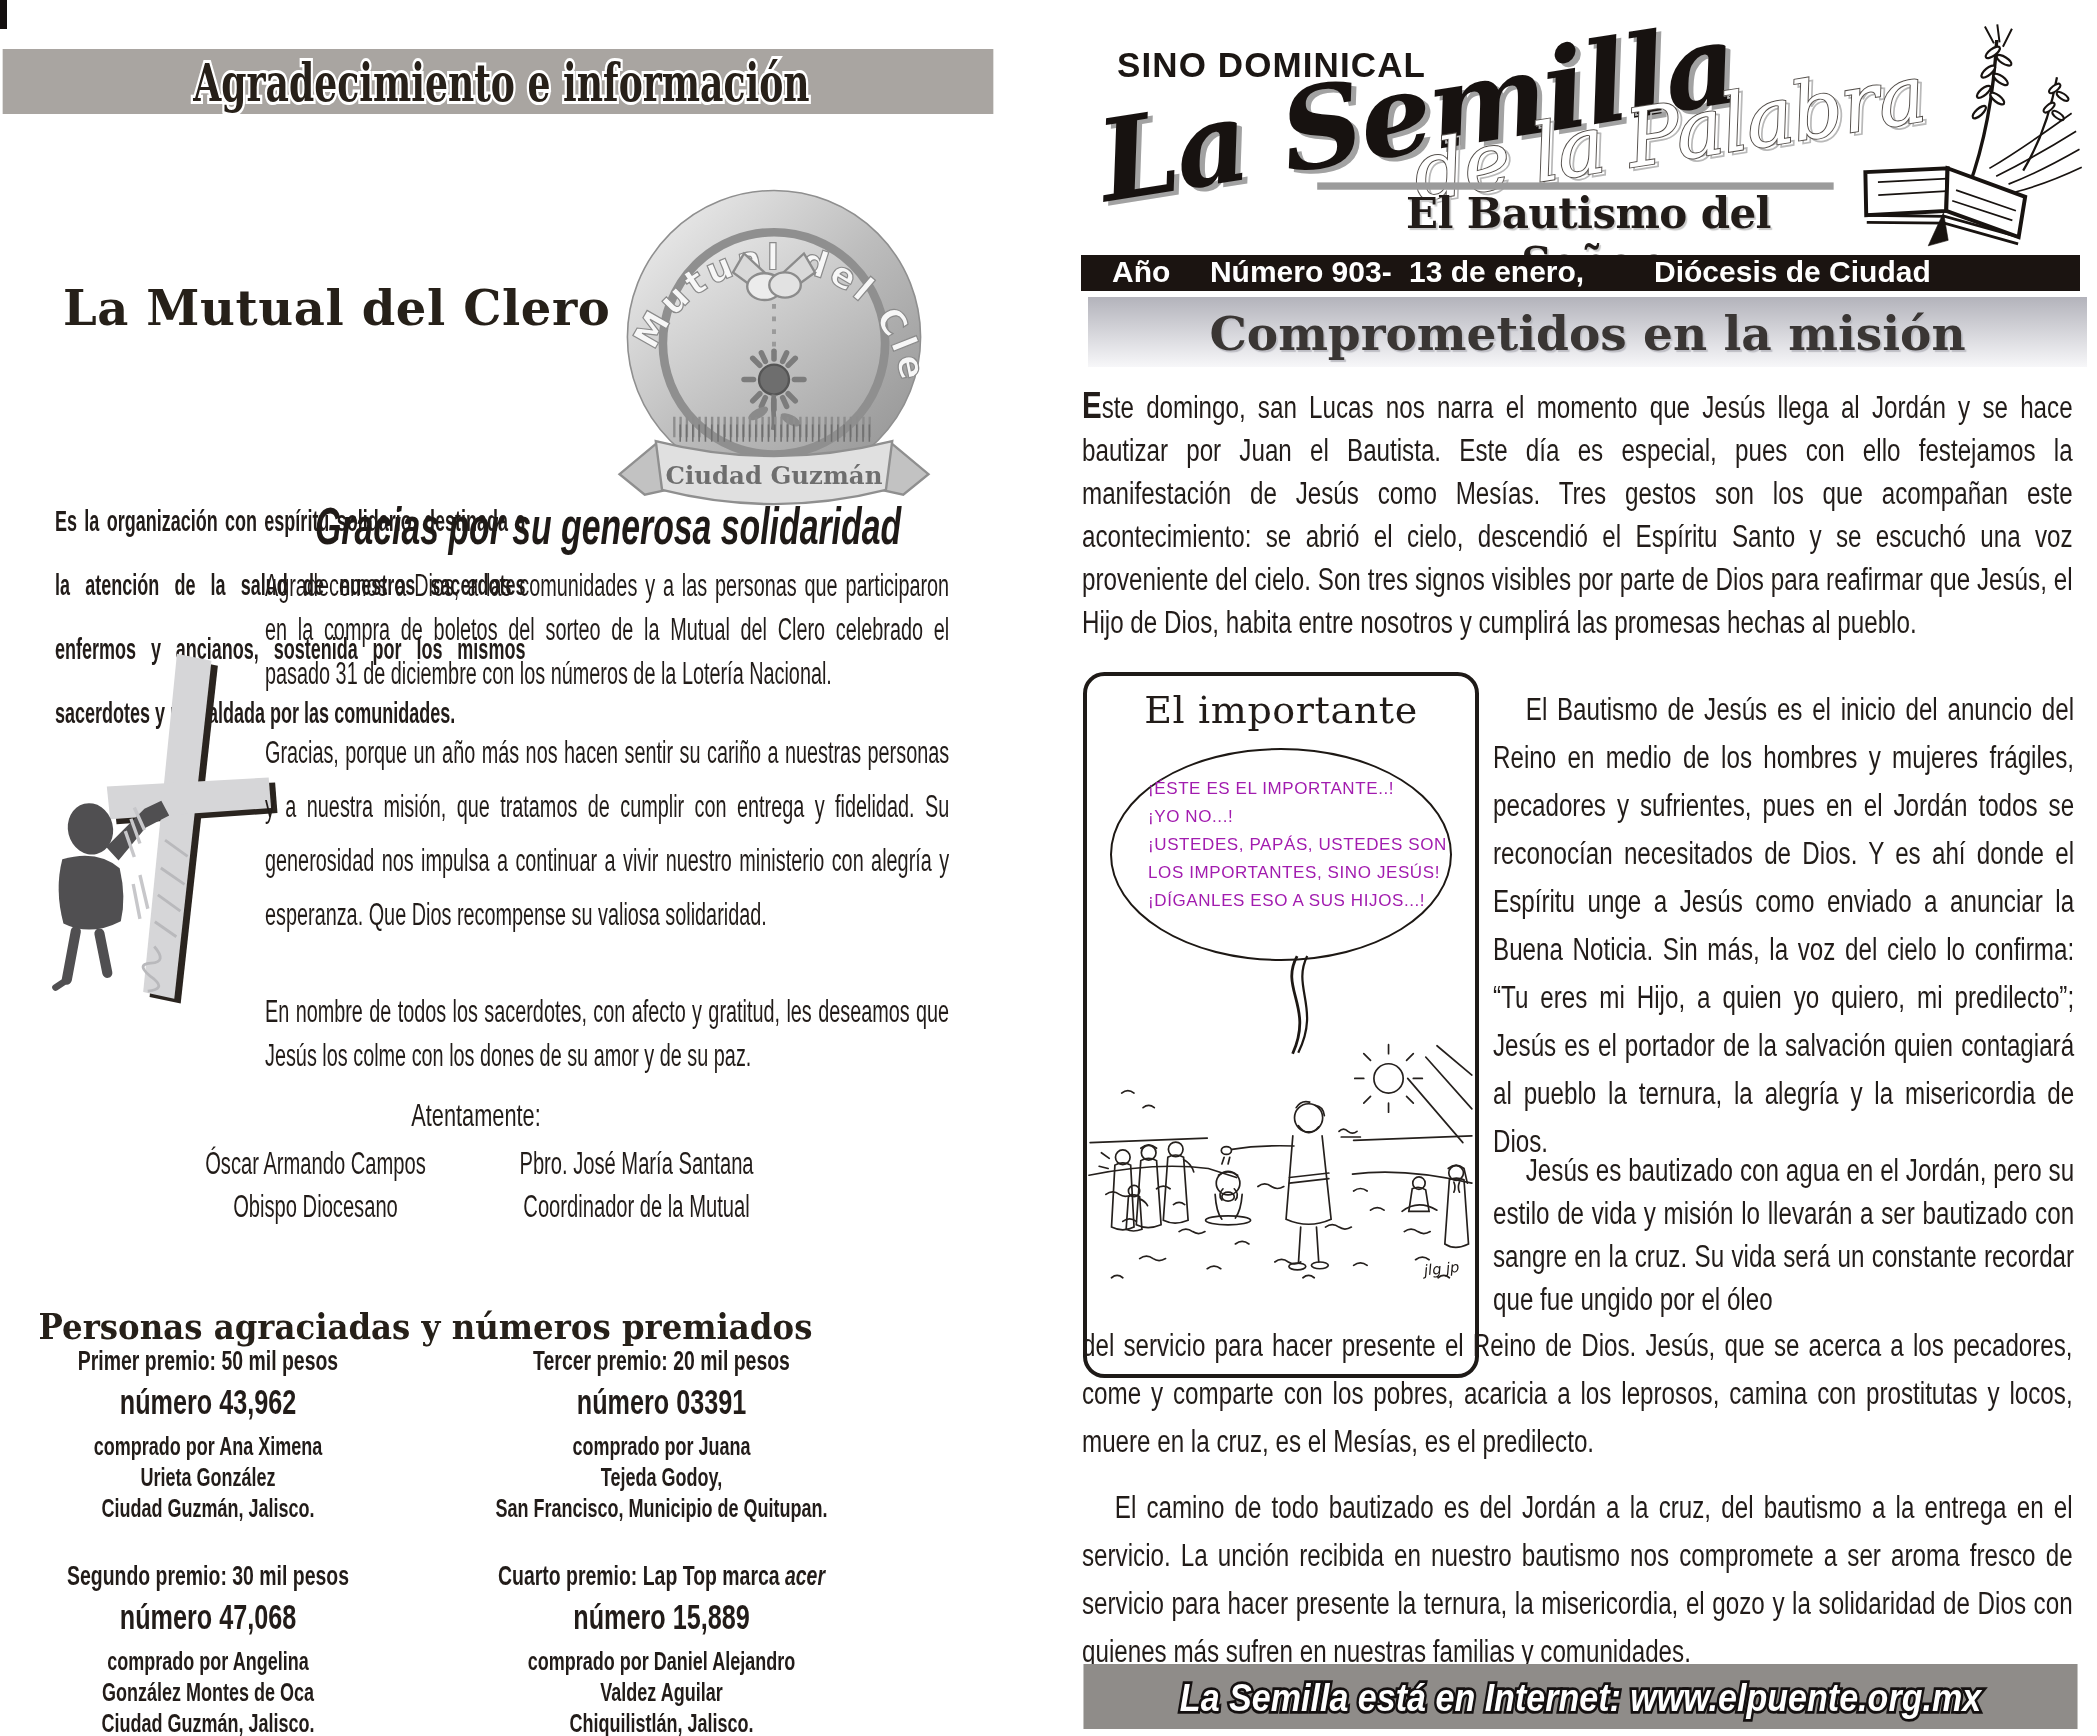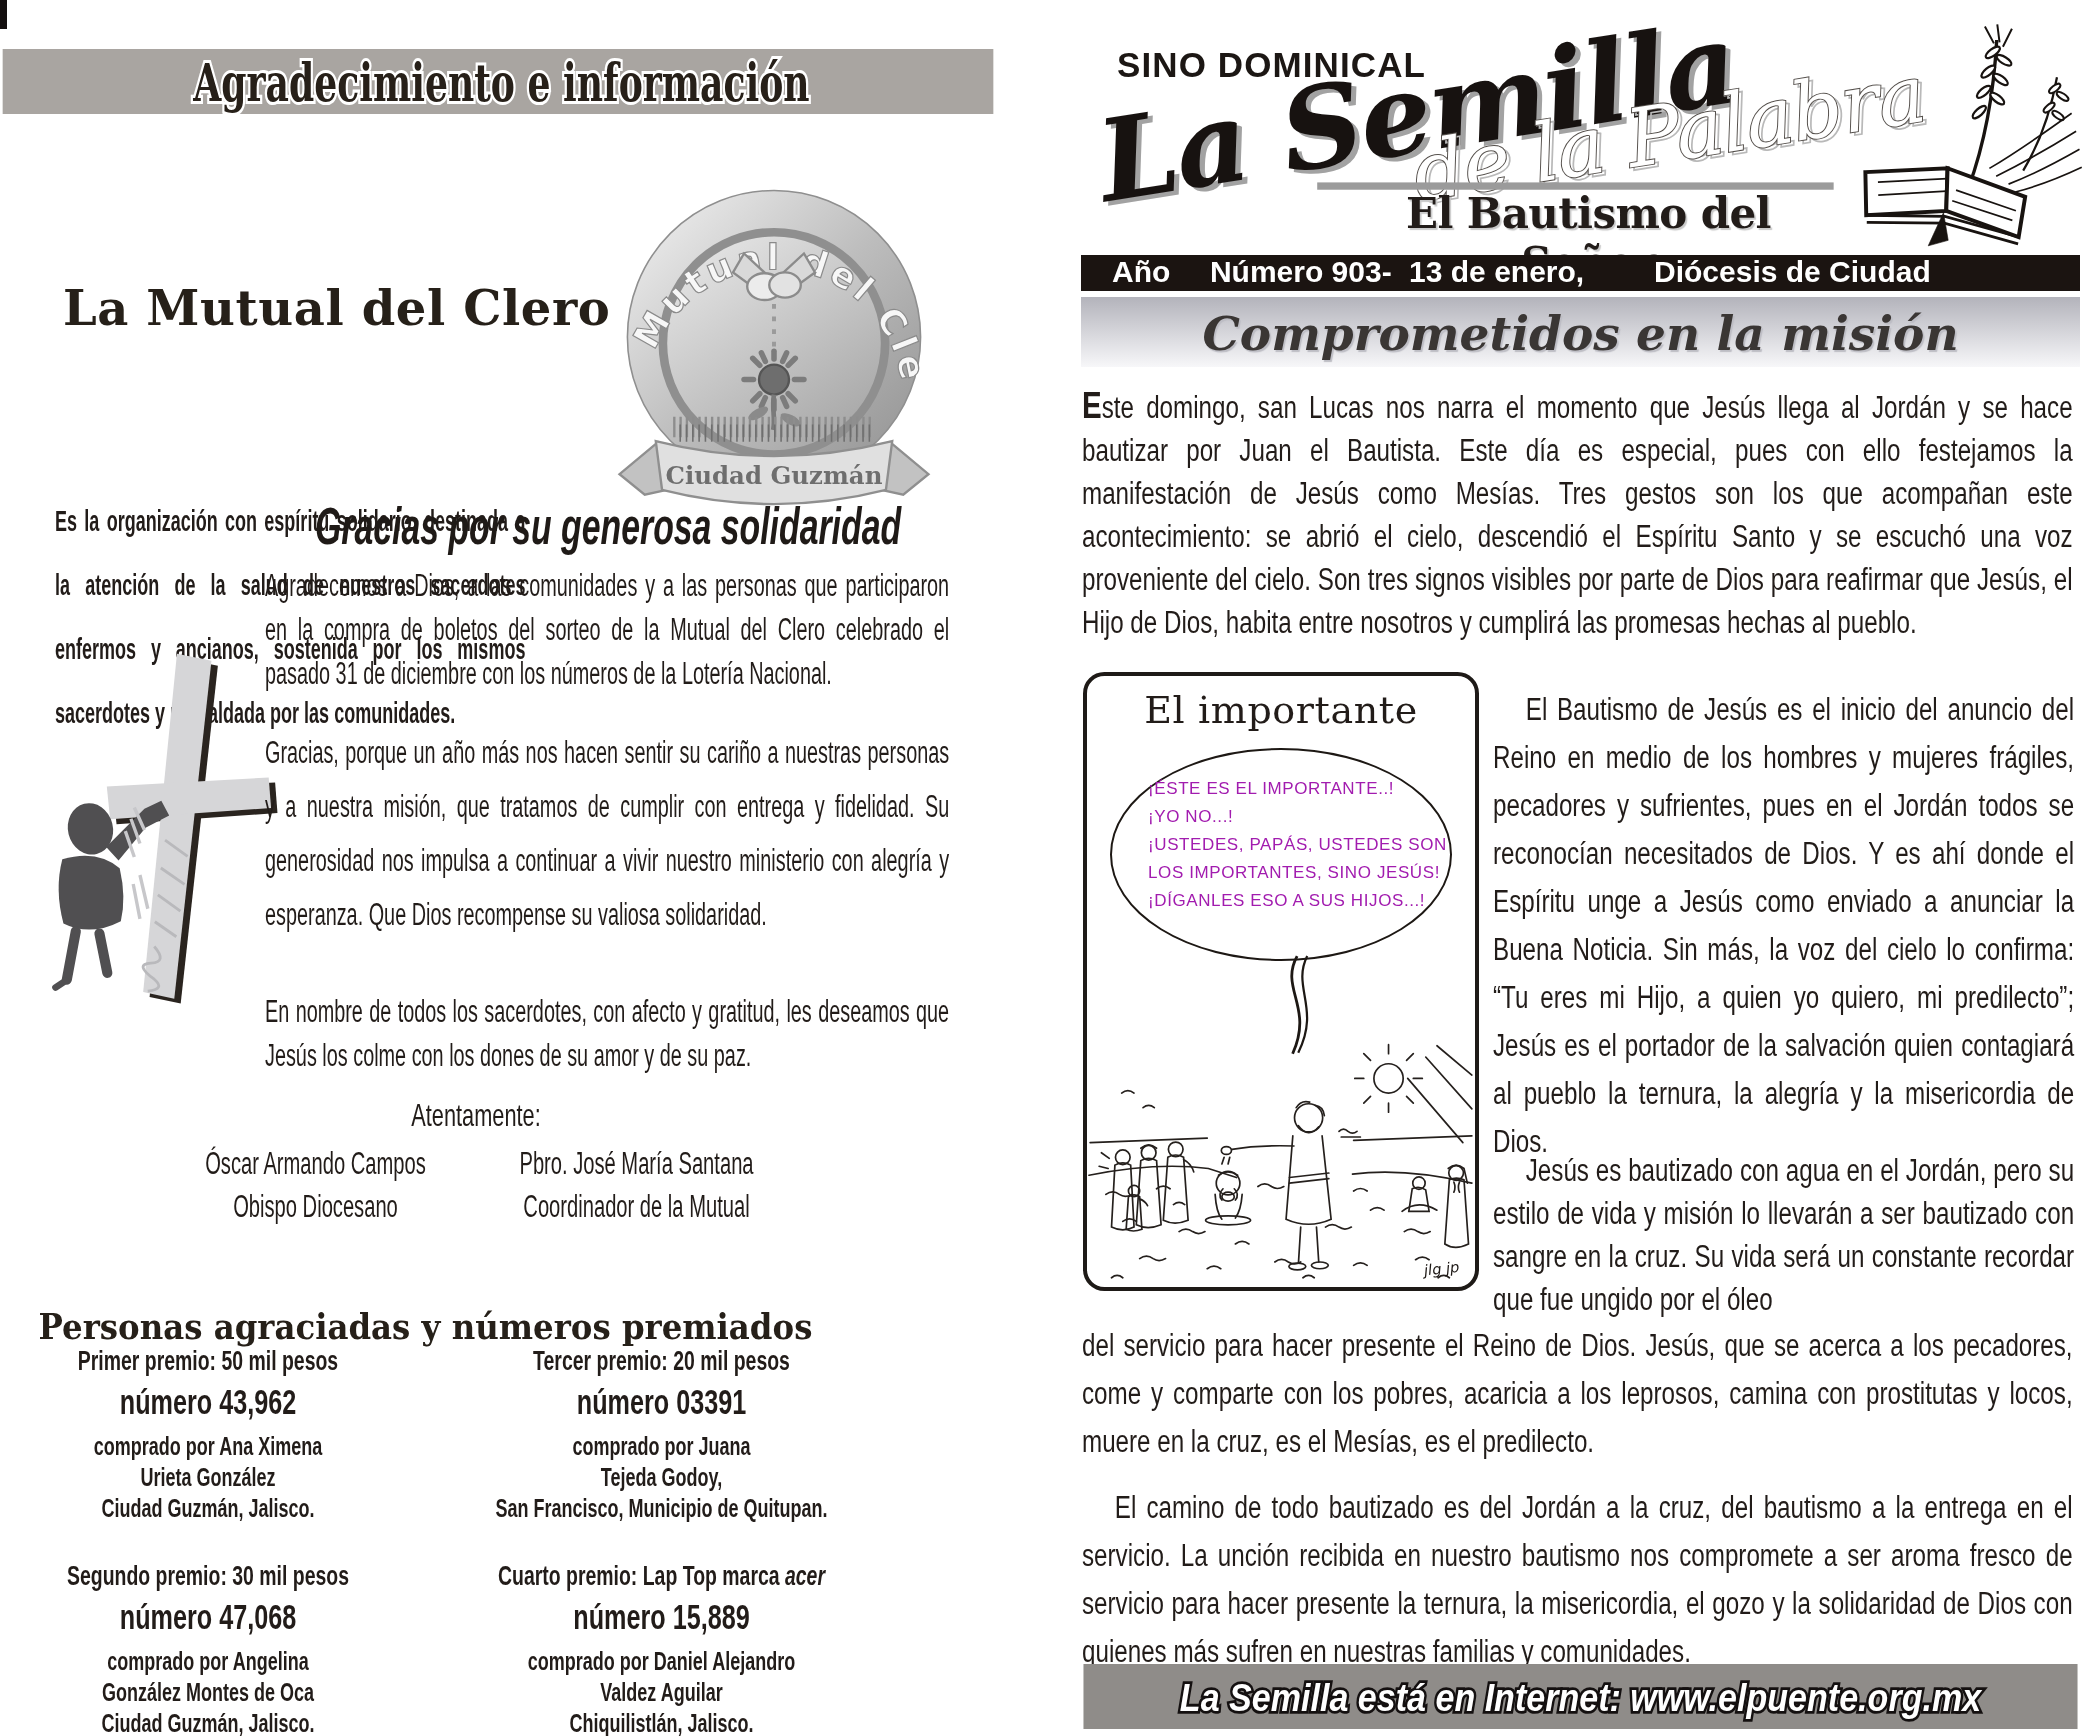--- a/index.html
+++ b/index.html
@@ -261,27 +261,27 @@
 
     <div class="abs bautismo" style="left:304px;top:189px;width:473px;">El Bautismo del Señor</div>
 
     <div class="abs infobar" style="left:33px;top:255px;width:999px;height:36px;">
       <span>Año  19</span>
       <span>Número 903-B</span>
       <span>13 de enero,  2019</span>
       <span>Diócesis de Ciudad Guzmán</span>
     </div>
 
-    <div class="abs headlinebar" style="left:33px;top:297px;width:999px;height:70px;font-style:italic;">
+    <div class="abs headlinebar" style="left:40px;top:297px;width:999px;height:70px;">
       <span class="headline">Comprometidos en la misión</span>
     </div>
 
     <div class="abs txt rpar dropE sc" style="left:34px;top:384px;width:1270px;transform:scaleX(0.78);">Este domingo, san Lucas nos narra el momento que Jesús llega al Jordán y se hace bautizar por Juan el Bautista. Este día es especial, pues con ello festejamos la manifestación de Jesús como Mesías. Tres gestos son los que acompañan este acontecimiento: se abrió el cielo, descendió el Espíritu Santo y se escuchó una voz proveniente del cielo. Son tres signos visibles por parte de Dios para reafirmar que Jesús, el Hijo de Dios,  habita entre nosotros y cumplirá las promesas hechas al pueblo.</div>
 
-    <div class="abs panel" style="left:35px;top:672px;width:396px;height:619px;">
+    <div class="abs panel" style="left:35px;top:672px;width:396px;height:706px;">
       <div class="abs paneltitle" style="left:0;top:12.4px;width:388px;">El importante</div>
 
       <div class="abs bubble" style="left:22.5px;top:72px;width:338px;height:209px;"></div>
       <div class="abs" style="left:61px;top:99px;">
         <div class="bubbletxt">¡ÉSTE ES EL IMPORTANTE..!</div>
         <div class="bubbletxt">¡YO NO...!</div>
         <div class="bubbletxt">¡USTEDES, PAPÁS, USTEDES SON</div>
         <div class="bubbletxt">LOS IMPORTANTES, SINO JESÚS!</div>
         <div class="bubbletxt">¡DÍGANLES ESO A SUS HIJOS...!</div>
       </div>

